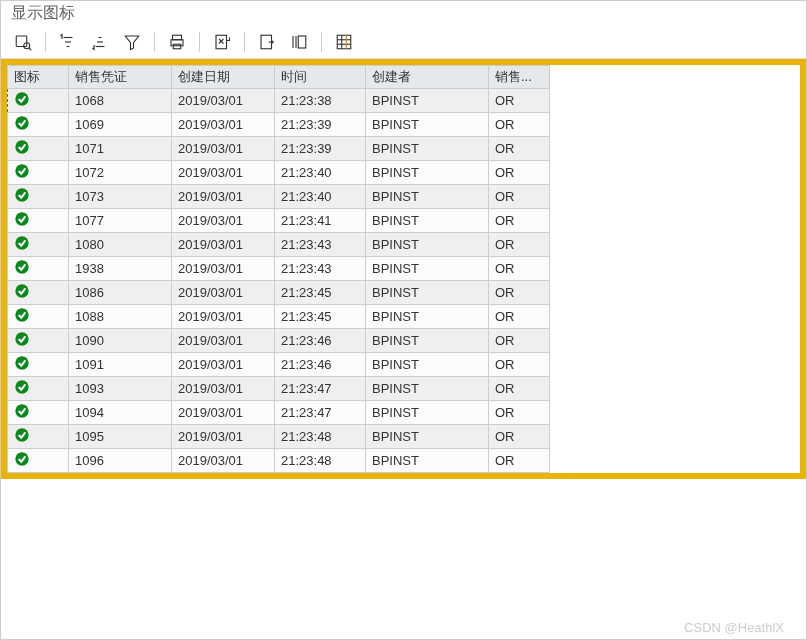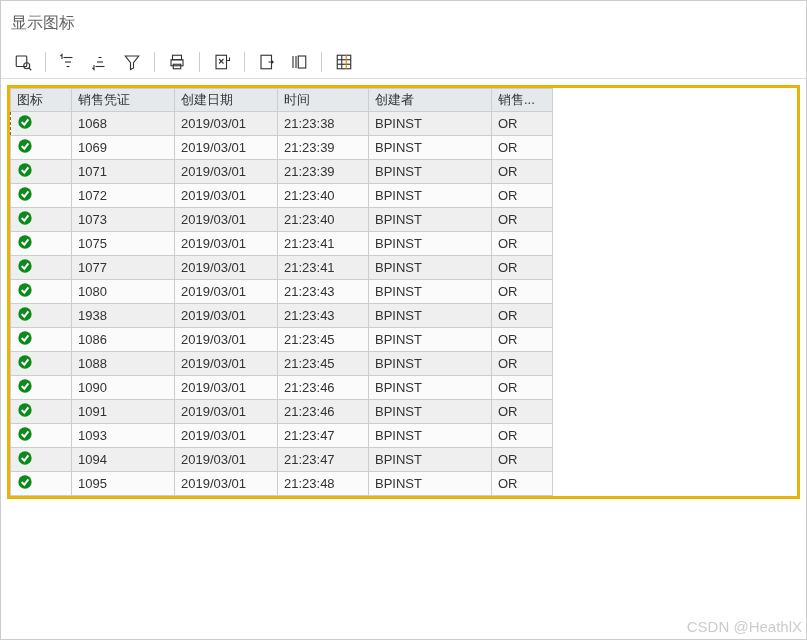--- a/index.html
+++ b/index.html
@@ -1,36 +1,36 @@
 <!DOCTYPE html>
 <html><head>
 <meta charset="utf-8">
 <style>
 html,body{margin:0;padding:0;font-family:Arial,"Microsoft YaHei",sans-serif;font-size:13px;background:#fff;color:#333}
 .frame{width:807px;height:640px;border:1px solid #ccc;box-sizing:border-box;position:relative;overflow:hidden}
-.title{font-size:16px;color:#666;padding:12px 10px}
+.title{font-size:16px;color:#666;padding:2px 10px}
 .toolbar{height:32px;display:flex;align-items:center;gap:12px;padding:0 12px;border-bottom:1px solid #ddd}
 .tool-sep{width:1px;height:20px;background:#ccc}
 .tool-btn{width:20px;height:20px;display:flex;align-items:center;justify-content:center;cursor:pointer}
 .tool-btn svg{width:18px;height:18px;stroke:#333;fill:none;stroke-width:1.5}
-.grid{margin:6px;border:3px solid #eab308}
+.grid{margin:0;border:6px solid #eab308}
 .grid table{border-collapse:collapse;width:auto}
 .grid th,.grid td{border:1px solid #c9ced4;padding:2px 6px;text-align:left;font-size:13px;height:17px;white-space:nowrap}
 .grid th{background:#e6e9ec;font-weight:400;color:#333}
 .grid tr:nth-child(odd) td{background:#efefef}
 .grid tr:nth-child(even) td{background:#fbfbfb}
 .col-icon{width:48px}
 .col-doc{width:90px}
 .col-date{width:90px}
 .col-time{width:78px}
 .col-creator{width:110px}
 .col-type{width:48px}
 .icon-cell{text-align:center}
 .check-circle{width:16px;height:16px;display:inline-block}
-.watermark{position:absolute;right:4px;bottom:4px;font-size:15px;color:#ccc}
+.watermark{position:absolute;right:22px;bottom:4px;font-size:13px;color:#ccc}
 .sel{border:1px dashed #666 !important}
 </style>
 </head>
 <body>
 <div class="frame">
   <div class="title">显示图标</div>
   <div class="toolbar">
     <div class="tool-btn">
         <svg viewBox="0 0 24 24">
           <rect x="3" y="4" width="14" height="14" rx="1"></rect>
@@ -170,42 +170,31 @@
             <td>2019/03/01</td>
             <td>21:23:40</td>
             <td>BPINST</td>
             <td>OR</td>
           </tr>
           <tr>
             <td class="icon-cell"><svg class="check-circle" viewBox="0 0 24 24">
                 <circle cx="12" cy="12" r="10" fill="#0a8a1a"></circle>
                 <polyline points="7 12 11 16 17 8" fill="none" stroke="#fff" stroke-width="3"></polyline>
               </svg></td>
-            <td>1075</td>
+            <td>1077</td>
             <td>2019/03/01</td>
             <td>21:23:41</td>
             <td>BPINST</td>
             <td>OR</td>
           </tr>
           <tr>
             <td class="icon-cell"><svg class="check-circle" viewBox="0 0 24 24">
                 <circle cx="12" cy="12" r="10" fill="#0a8a1a"></circle>
                 <polyline points="7 12 11 16 17 8" fill="none" stroke="#fff" stroke-width="3"></polyline>
               </svg></td>
-            <td>1077</td>
-            <td>2019/03/01</td>
-            <td>21:23:41</td>
-            <td>BPINST</td>
-            <td>OR</td>
-          </tr>
-          <tr>
-            <td class="icon-cell"><svg class="check-circle" viewBox="0 0 24 24">
-                <circle cx="12" cy="12" r="10" fill="#0a8a1a"></circle>
-                <polyline points="7 12 11 16 17 8" fill="none" stroke="#fff" stroke-width="3"></polyline>
-              </svg></td>
             <td>1080</td>
             <td>2019/03/01</td>
             <td>21:23:43</td>
             <td>BPINST</td>
             <td>OR</td>
           </tr>
           <tr>
             <td class="icon-cell"><svg class="check-circle" viewBox="0 0 24 24">
                 <circle cx="12" cy="12" r="10" fill="#0a8a1a"></circle>
                 <polyline points="7 12 11 16 17 8" fill="none" stroke="#fff" stroke-width="3"></polyline>
@@ -281,20 +270,31 @@
             <td>21:23:47</td>
             <td>BPINST</td>
             <td>OR</td>
           </tr>
           <tr>
             <td class="icon-cell"><svg class="check-circle" viewBox="0 0 24 24">
                 <circle cx="12" cy="12" r="10" fill="#0a8a1a"></circle>
                 <polyline points="7 12 11 16 17 8" fill="none" stroke="#fff" stroke-width="3"></polyline>
               </svg></td>
             <td>1095</td>
+            <td>2019/03/01</td>
+            <td>21:23:48</td>
+            <td>BPINST</td>
+            <td>OR</td>
+          </tr>
+          <tr>
+            <td class="icon-cell"><svg class="check-circle" viewBox="0 0 24 24">
+                <circle cx="12" cy="12" r="10" fill="#0a8a1a"></circle>
+                <polyline points="7 12 11 16 17 8" fill="none" stroke="#fff" stroke-width="3"></polyline>
+              </svg></td>
+            <td>1096</td>
             <td>2019/03/01</td>
             <td>21:23:48</td>
             <td>BPINST</td>
             <td>OR</td>
           </tr>
         </tbody>
     </table>
   </div>
   <div class="watermark">CSDN @HeathlX</div>
 </div>

